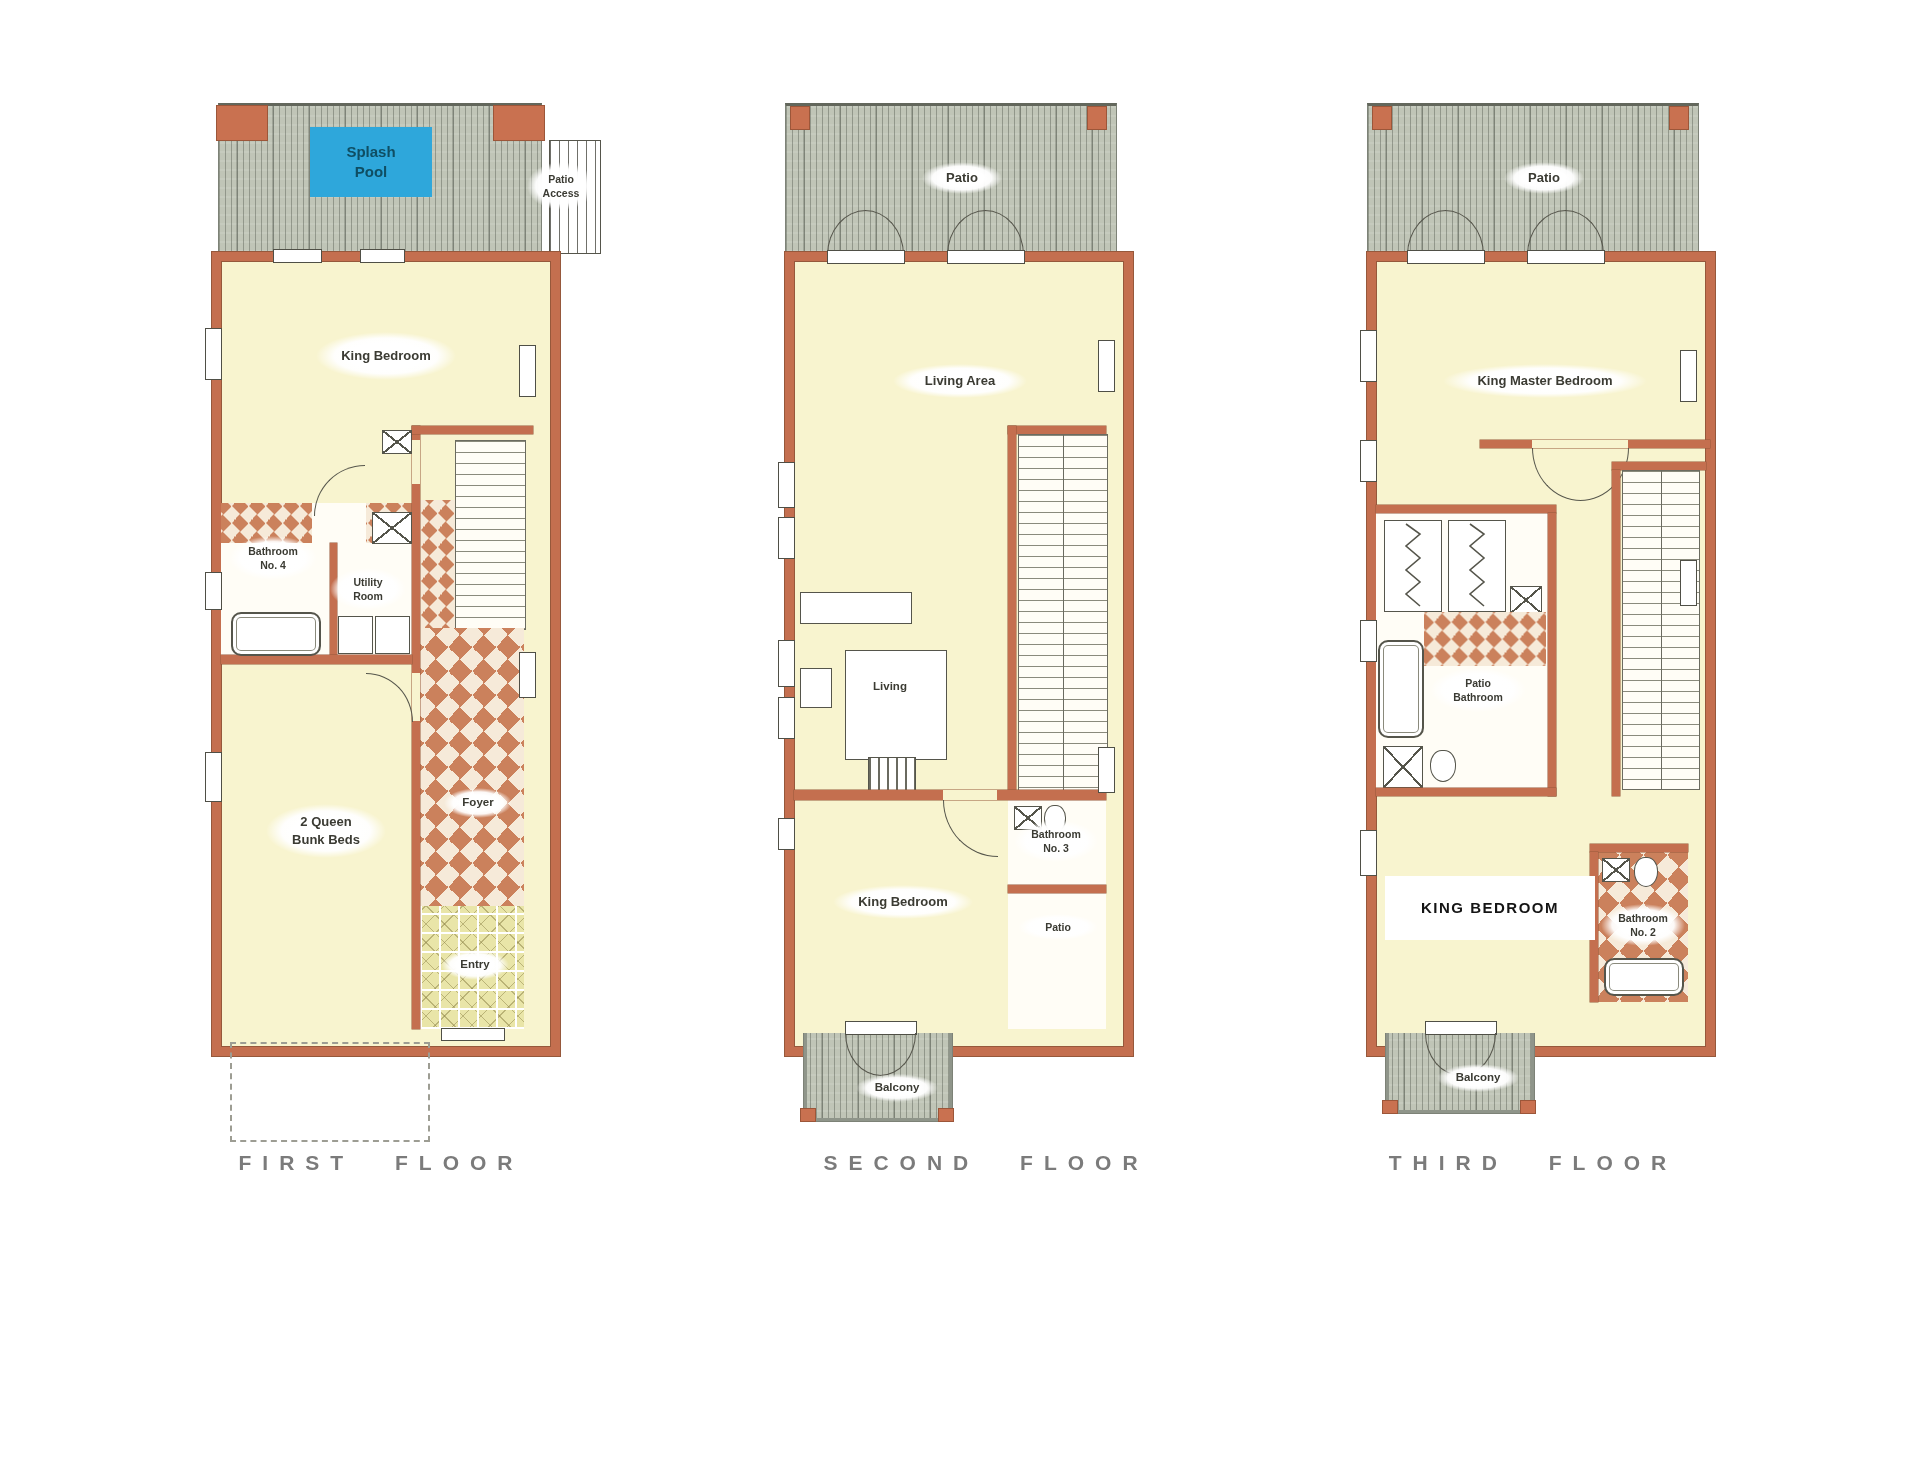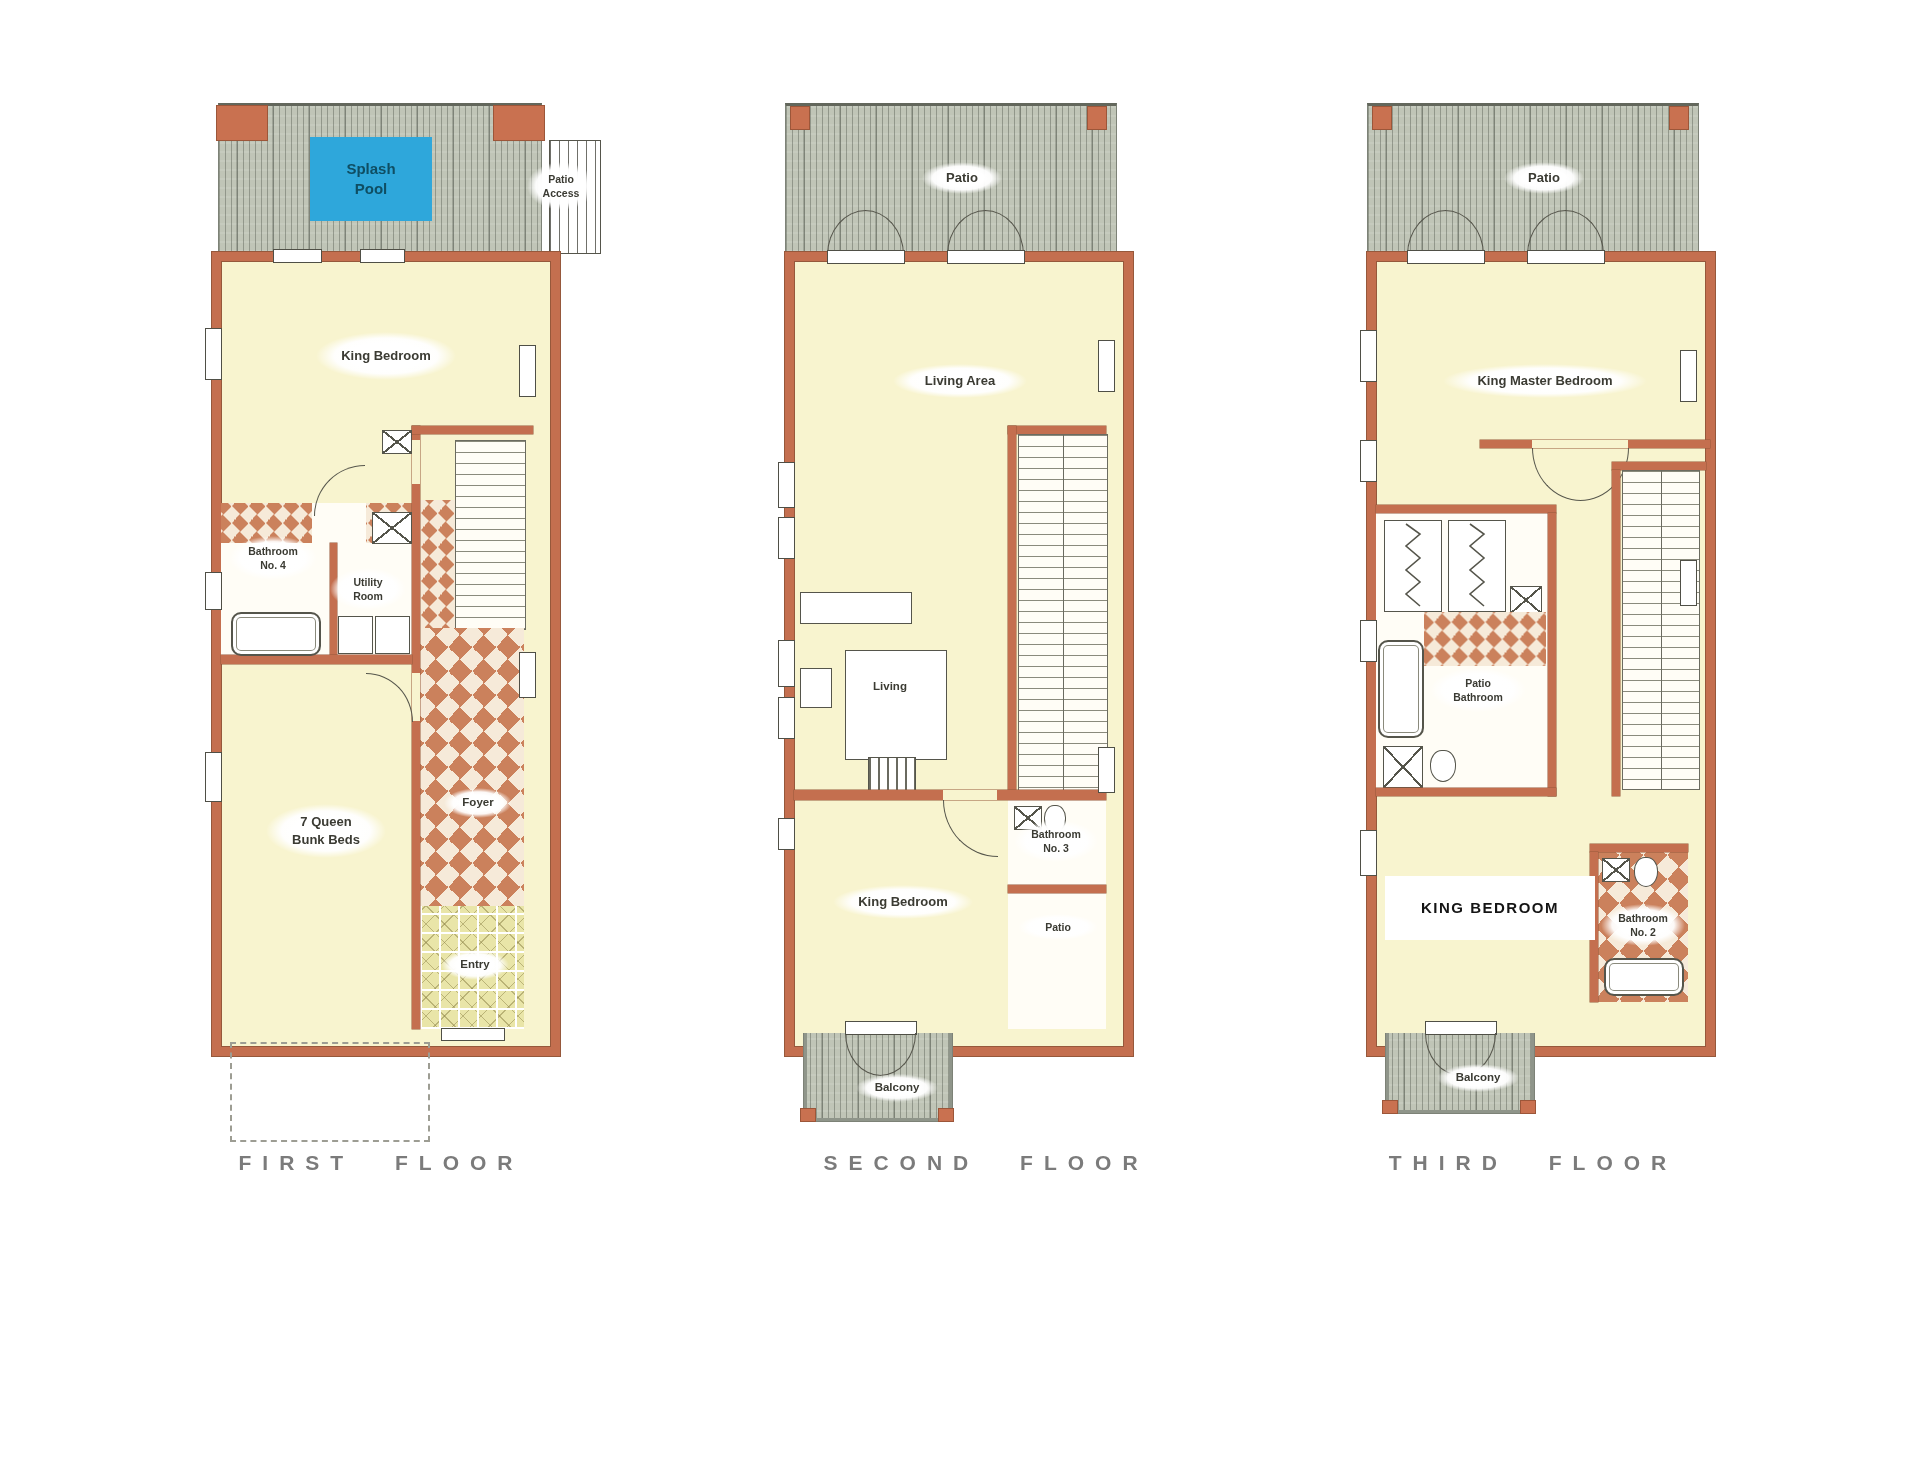--- a/index.html
+++ b/index.html
@@ -68,21 +68,21 @@
   svg.zig{overflow:visible;}
 </style>
 </head>
 <body>
 
 <div class="stage">
 
   <div class="abs deck" style="left:218px;top:103px;width:322px;height:155px;"></div>
   <div class="abs post" style="left:217px;top:106px;width:50px;height:34px;"></div>
   <div class="abs post" style="left:494px;top:106px;width:50px;height:34px;"></div>
-  <div class="abs pool" style="left:310px;top:137px;width:122px;height:84px;">Splash
+  <div class="abs pool" style="left:310px;top:127px;width:122px;height:70px;">Splash
 Pool</div>
   <div class="abs laddr" style="left:549px;top:140px;width:50px;height:112px;"></div>
   <div class="abs room-label sm" style="left:527px;top:162px;width:68px;height:48px;">Patio
 Access</div>
 
   <div class="abs bldg" style="left:212px;top:252px;width:330px;height:786px;"></div>
 
   <div class="abs whitefloor" style="left:221px;top:543px;width:191px;height:112px;"></div>
   <div class="abs tileA fine" style="left:221px;top:503px;width:191px;height:40px;"></div>
   <div class="abs" style="left:312px;top:503px;width:54px;height:40px;background:#fffdf6;"></div>
@@ -113,21 +113,21 @@
   <div class="abs win" style="left:205px;top:752px;width:15px;height:48px;"></div>
   <div class="abs win" style="left:519px;top:345px;width:15px;height:50px;"></div>
   <div class="abs win" style="left:519px;top:652px;width:15px;height:44px;"></div>
   <div class="abs win" style="left:441px;top:1028px;width:62px;height:11px;"></div>
 
   <div class="abs room-label" style="left:316px;top:332px;width:140px;height:48px;">King Bedroom</div>
   <div class="abs room-label sm" style="left:229px;top:536px;width:88px;height:44px;">Bathroom
 No. 4</div>
   <div class="abs room-label sm" style="left:330px;top:568px;width:76px;height:42px;">Utility
 Room</div>
-  <div class="abs room-label" style="left:266px;top:804px;width:120px;height:54px;">7 Queen
+  <div class="abs room-label" style="left:266px;top:804px;width:120px;height:54px;">2 Queen
 Bunk Beds</div>
   <div class="abs room-label md" style="left:444px;top:788px;width:68px;height:30px;">Foyer</div>
   <div class="abs room-label md" style="left:441px;top:950px;width:68px;height:30px;">Entry</div>
   <div class="abs dashedpad" style="left:230px;top:1042px;width:196px;height:96px;"></div>
   <div class="abs floor-title" style="left:211px;top:1148px;width:340px;height:30px;">FIRST FLOOR</div>
 
   <div class="abs deck" style="left:785px;top:103px;width:330px;height:155px;"></div>
   <div class="abs post" style="left:791px;top:107px;width:18px;height:22px;"></div>
   <div class="abs post" style="left:1088px;top:107px;width:18px;height:22px;"></div>
   <div class="abs room-label" style="left:922px;top:162px;width:80px;height:32px;">Patio</div>

